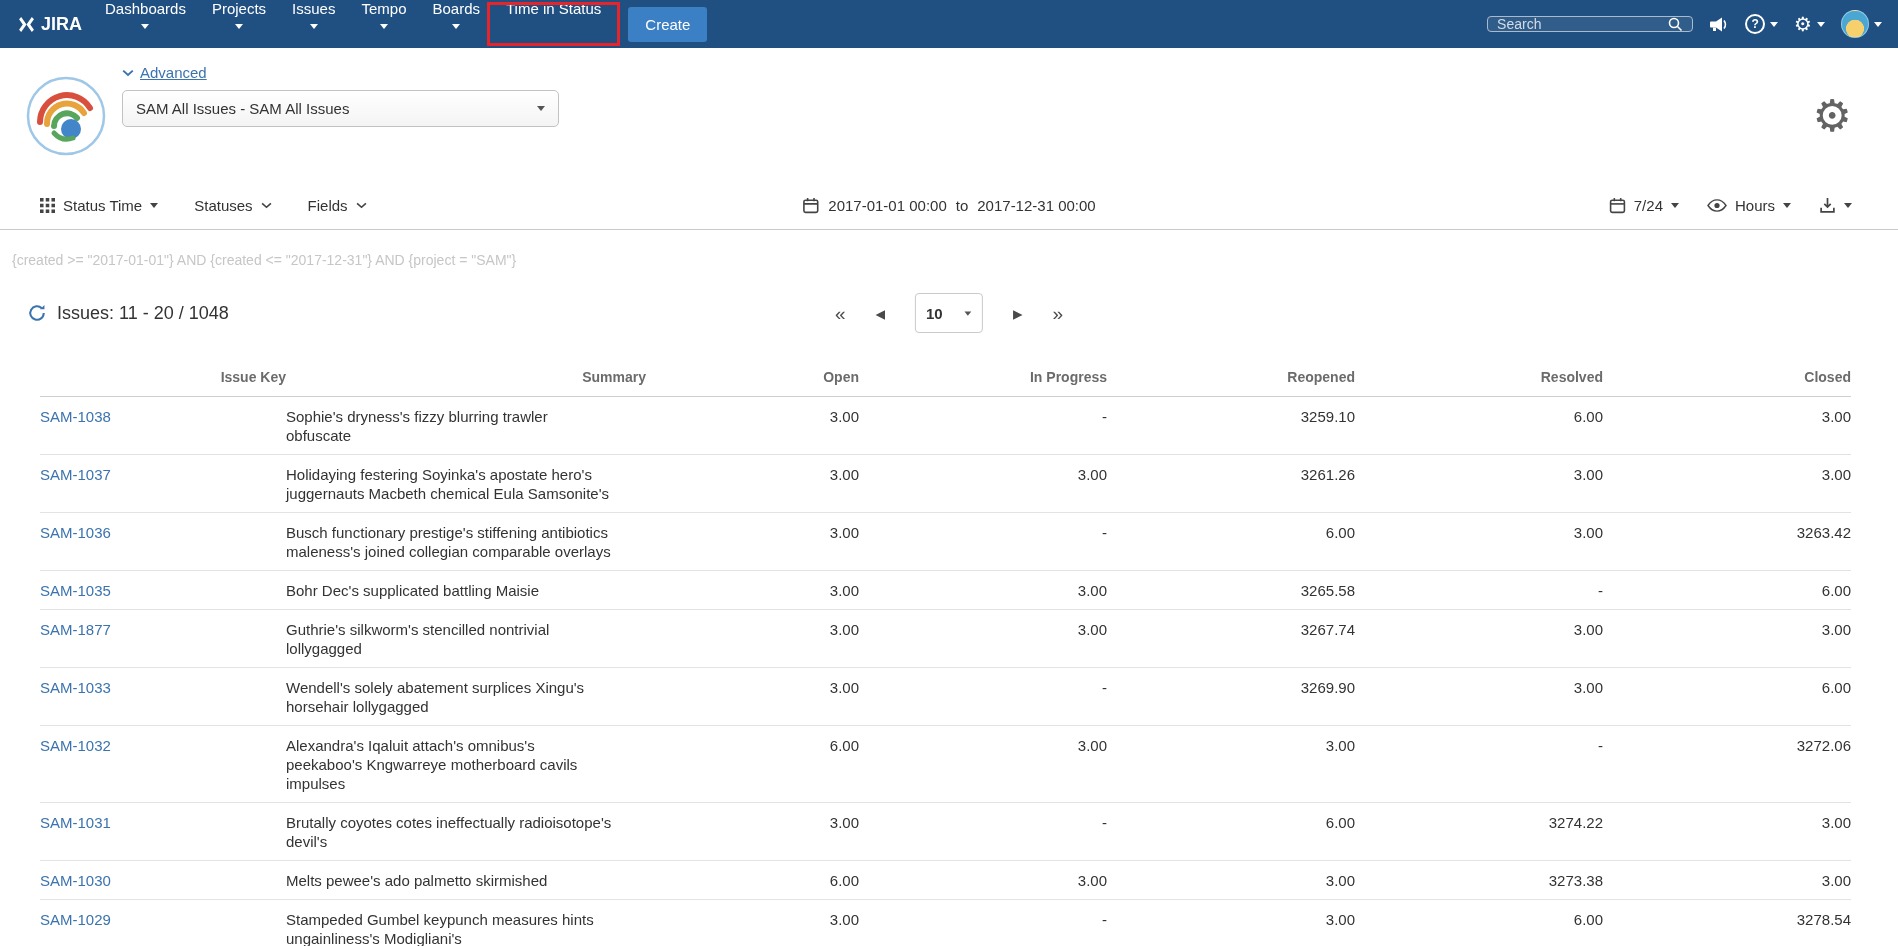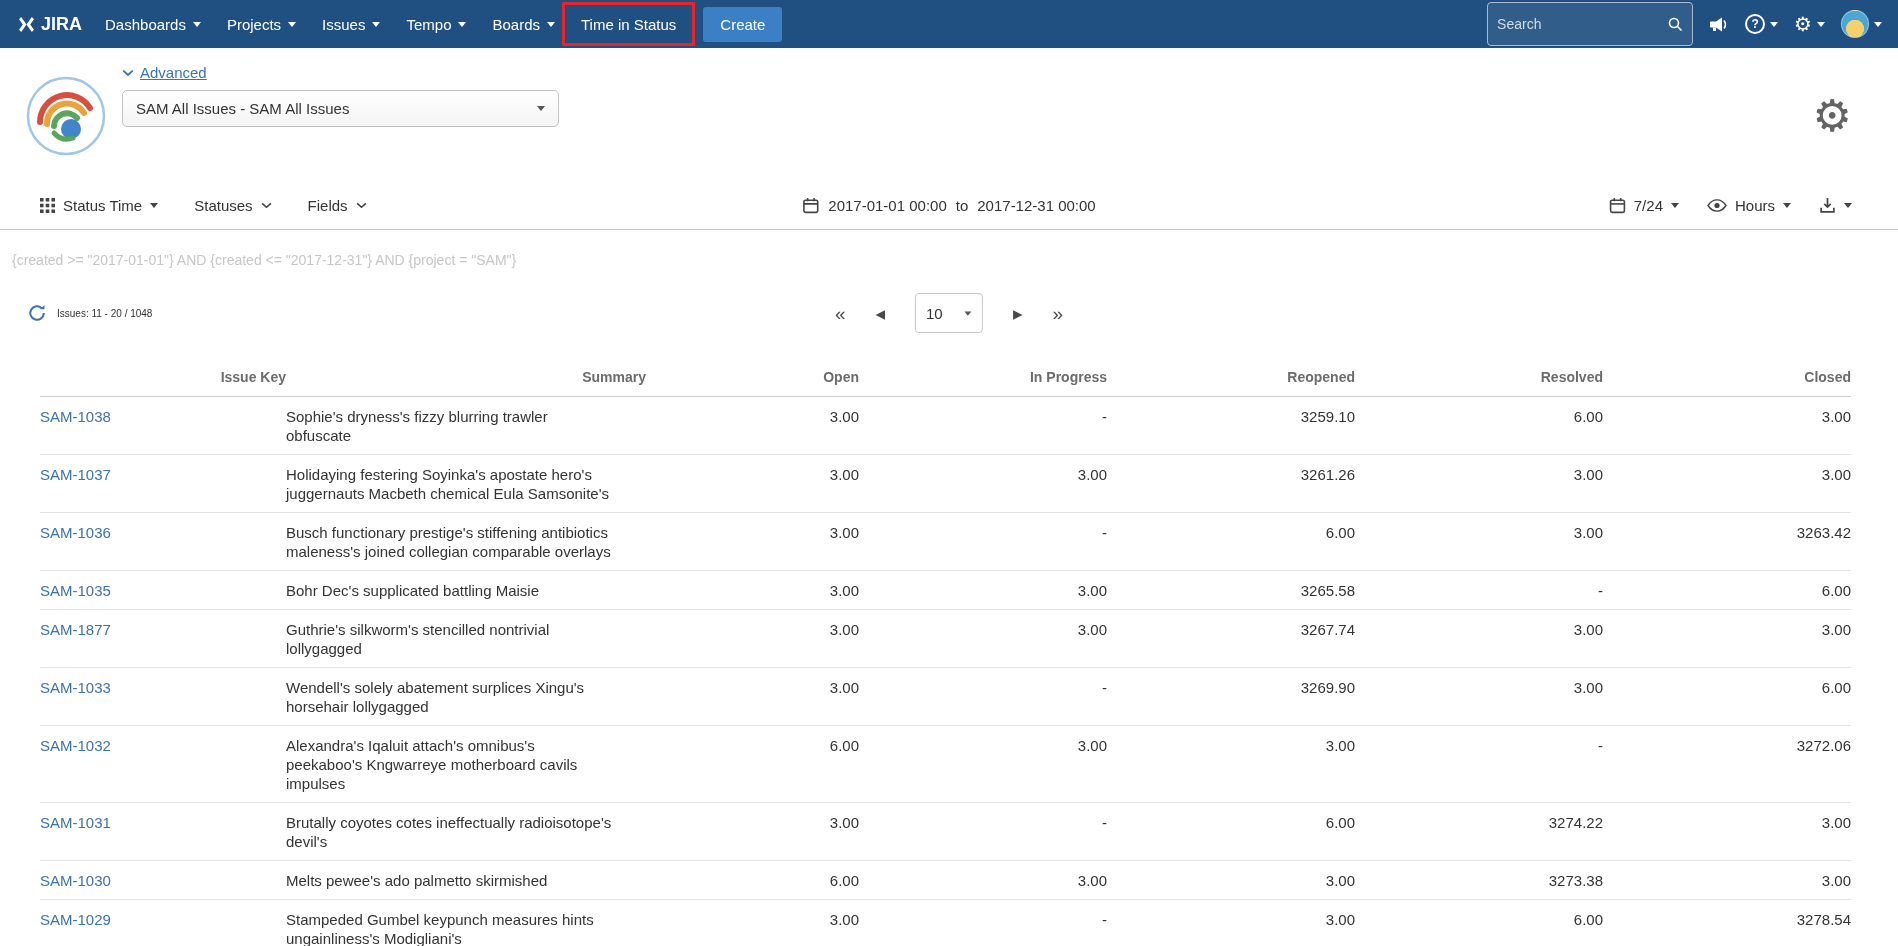--- a/index.html
+++ b/index.html
@@ -12,38 +12,38 @@
 
   
   .navbar {
     height: 48px; background: #205081; color: #fff;
     display: flex; align-items: center; padding: 0 16px 0 14px;
   }
   .brand { display: flex; align-items: center; gap: 6px; font-size: 18px; font-weight: bold; padding: 0 10px 0 4px; cursor: pointer; }
   .nav-menu { display: flex; align-items: center; list-style: none; height: 48px; }
   .nav-item {
     display: flex; align-items: center; gap: 7px; padding: 0 13px; height: 48px;
-    font-size: 15px; cursor: pointer; position: relative; white-space: nowrap;
+    font-size: 15px; cursor: pointer; position: relative; white-space: nowrap; flex-direction: column;
   }
   .caret {
     width: 0; height: 0; display: inline-block;
     border-left: 4px solid transparent; border-right: 4px solid transparent;
     border-top: 5px solid currentColor;
   }
   .highlight-frame {
     position: absolute; top: 2px; bottom: 2px; left: -6px; right: -6px;
     border: 3px solid #e5252a; pointer-events: none;
   }
   .create-btn {
     background: #3b7fc4; border: none; color: #fff; font-family: inherit;
     font-size: 15px; padding: 9px 17px; border-radius: 3px; margin-left: 14px; cursor: pointer;
   }
   .nav-right { margin-left: auto; display: flex; align-items: center; gap: 16px; }
   .search-box {
-    display: flex; align-items: center; height: 44px; width: 206px;
+    display: flex; align-items: center; height: 16px; width: 206px;
     background: rgba(255,255,255,0.08); border: 1px solid #a9bacd; border-radius: 4px; padding: 0 9px;
   }
   .search-box input {
     flex: 1; min-width: 0; background: transparent; border: none; outline: none;
     color: #fff; font-size: 14px; font-family: inherit;
   }
   .search-box input::placeholder { color: #d3dce6; }
   .nav-icon { display: flex; align-items: center; gap: 5px; color: #fff; cursor: pointer; }
   .help-circle {
     width: 20px; height: 20px; border: 2px solid #fff; border-radius: 50%;
@@ -85,28 +85,28 @@
   .tb-icon { color: #444; display: flex; align-items: center; }
   .toolbar-center {
     position: absolute; left: 50%; transform: translateX(-50%);
     display: flex; align-items: center; gap: 9px; cursor: pointer;
   }
   .toolbar-right { margin-left: auto; display: flex; align-items: center; gap: 28px; }
 
   
   .query { margin: 22px 0 0 12px; font-size: 14px; color: #c6c6c6; }
   .issues-bar { position: relative; margin-top: 24px; height: 42px; display: flex; align-items: center; padding: 0 46px 0 28px; }
-  .issues-count { display: flex; align-items: center; gap: 11px; font-size: 10px; color: #333; }
+  .issues-count { display: flex; align-items: center; gap: 11px; font-size: 18px; color: #333; }
   .refresh { color: #3b73af; display: flex; align-items: center; cursor: pointer; }
   .pagination { position: absolute; left: 50%; transform: translateX(-50%); display: flex; align-items: center; gap: 30px; }
   .page-nav { background: none; border: none; font-family: inherit; font-size: 19px; color: #4a4a4a; cursor: pointer; line-height: 1; }
   .page-size {
     width: 68px; height: 40px; border: 1px solid #c9c9c9; border-radius: 4px; background: #fff;
     display: flex; align-items: center; justify-content: space-between; padding: 0 10px;
-    font-size: 15px; cursor: pointer;
+    font-size: 15px; cursor: pointer; font-weight: bold;
   }
   .page-size .caret { color: #555; transform: scale(0.85); }
 
   
   .issues-table { margin: 26px 46px 0 40px; width: 1811px; border-collapse: collapse; table-layout: fixed; font-size: 15px; }
   .issues-table th {
     font-size: 14px; color: #6b6b6b; font-weight: bold; text-align: right;
     padding: 9px 0 11px; border-bottom: 1px solid #cfcfcf;
   }
   .issues-table th.num, .issues-table td.num { text-align: right; }

